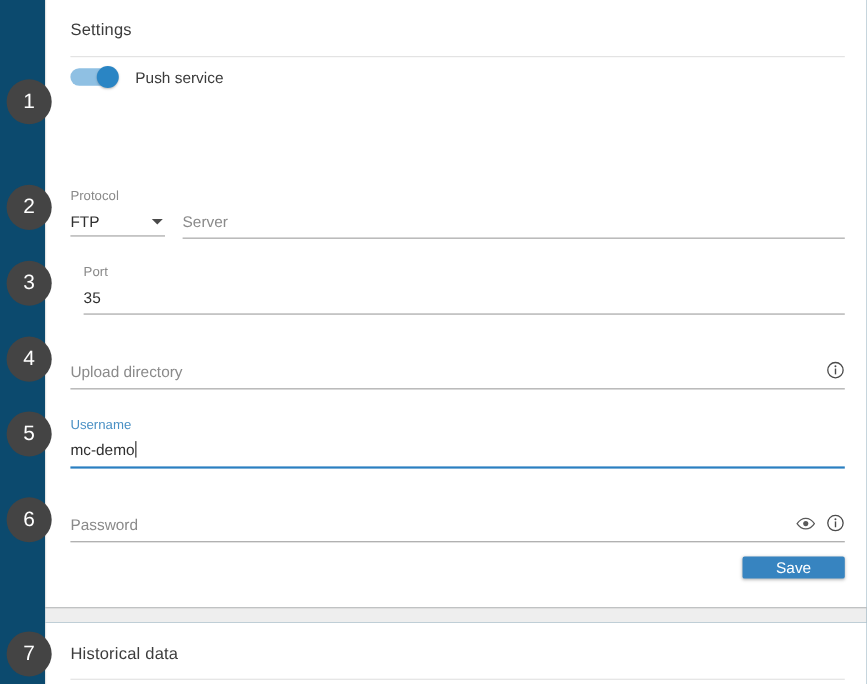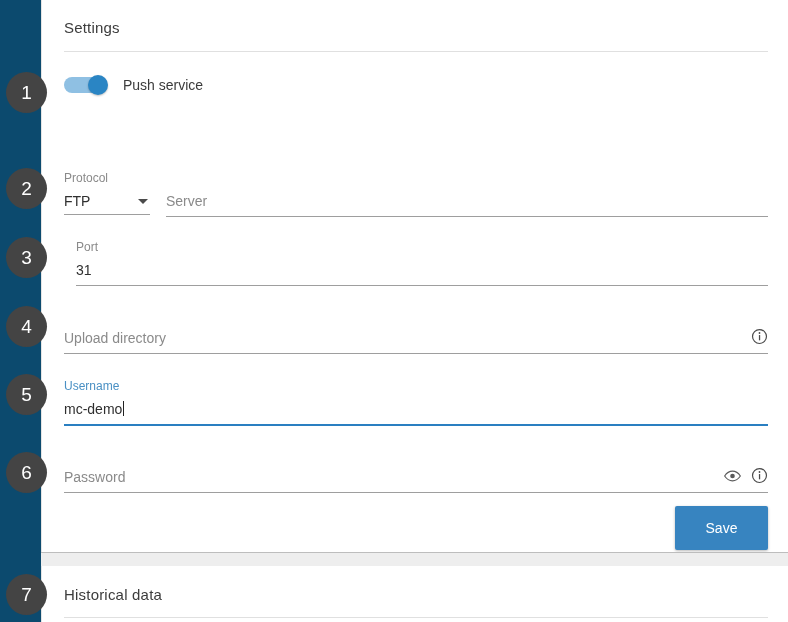--- a/index.html
+++ b/index.html
@@ -74,21 +74,21 @@
     line-height: 41px;
     text-align: center;
     z-index: 30;
     font-family: "Liberation Sans", sans-serif;
   }
 
   
   .toggle-row {
     position: absolute;
     left: 22px;
-    top: 75px;
+    top: 60px;
     display: flex;
     align-items: center;
     text-align: center;
   }
   .switch {
     position: relative;
     width: 44px;
     height: 20px;
     flex: none;
     cursor: pointer;
@@ -195,21 +195,21 @@
     gap: 9px;
   }
   .icon-btn { cursor: pointer; line-height: 0; }
 
   
   #save-button {
     position: absolute;
     right: 20px;
     top: 506px;
     width: 93px;
-    height: 44px;
+    height: 20px;
     background: #3784c0;
     color: #ffffff;
     font-size: 14px;
     border: none;
     border-radius: 2px;
     cursor: pointer;
     box-shadow: 0 1px 3px rgba(0,0,0,.28);
     font-family: "Liberation Sans", sans-serif;
   }
 </style>
@@ -237,21 +237,21 @@
       <span class="value">FTP</span>
       <span class="select-arrow"></span>
     </div>
 
     <div class="field" id="server-field">
       <span class="placeholder">Server</span>
     </div>
 
     <div class="field" id="port-field">
       <span class="float-label">Port</span>
-      <span class="value">31</span>
+      <span class="value">35</span>
     </div>
 
     <div class="field focused" id="username-field">
       <span class="float-label blue">Username</span>
       <span class="value">mc-demo</span><span class="caret"></span>
     </div>
 
     <div class="field" id="upload-field">
       <span class="placeholder">Upload directory</span>
       <span class="trail-icons">

